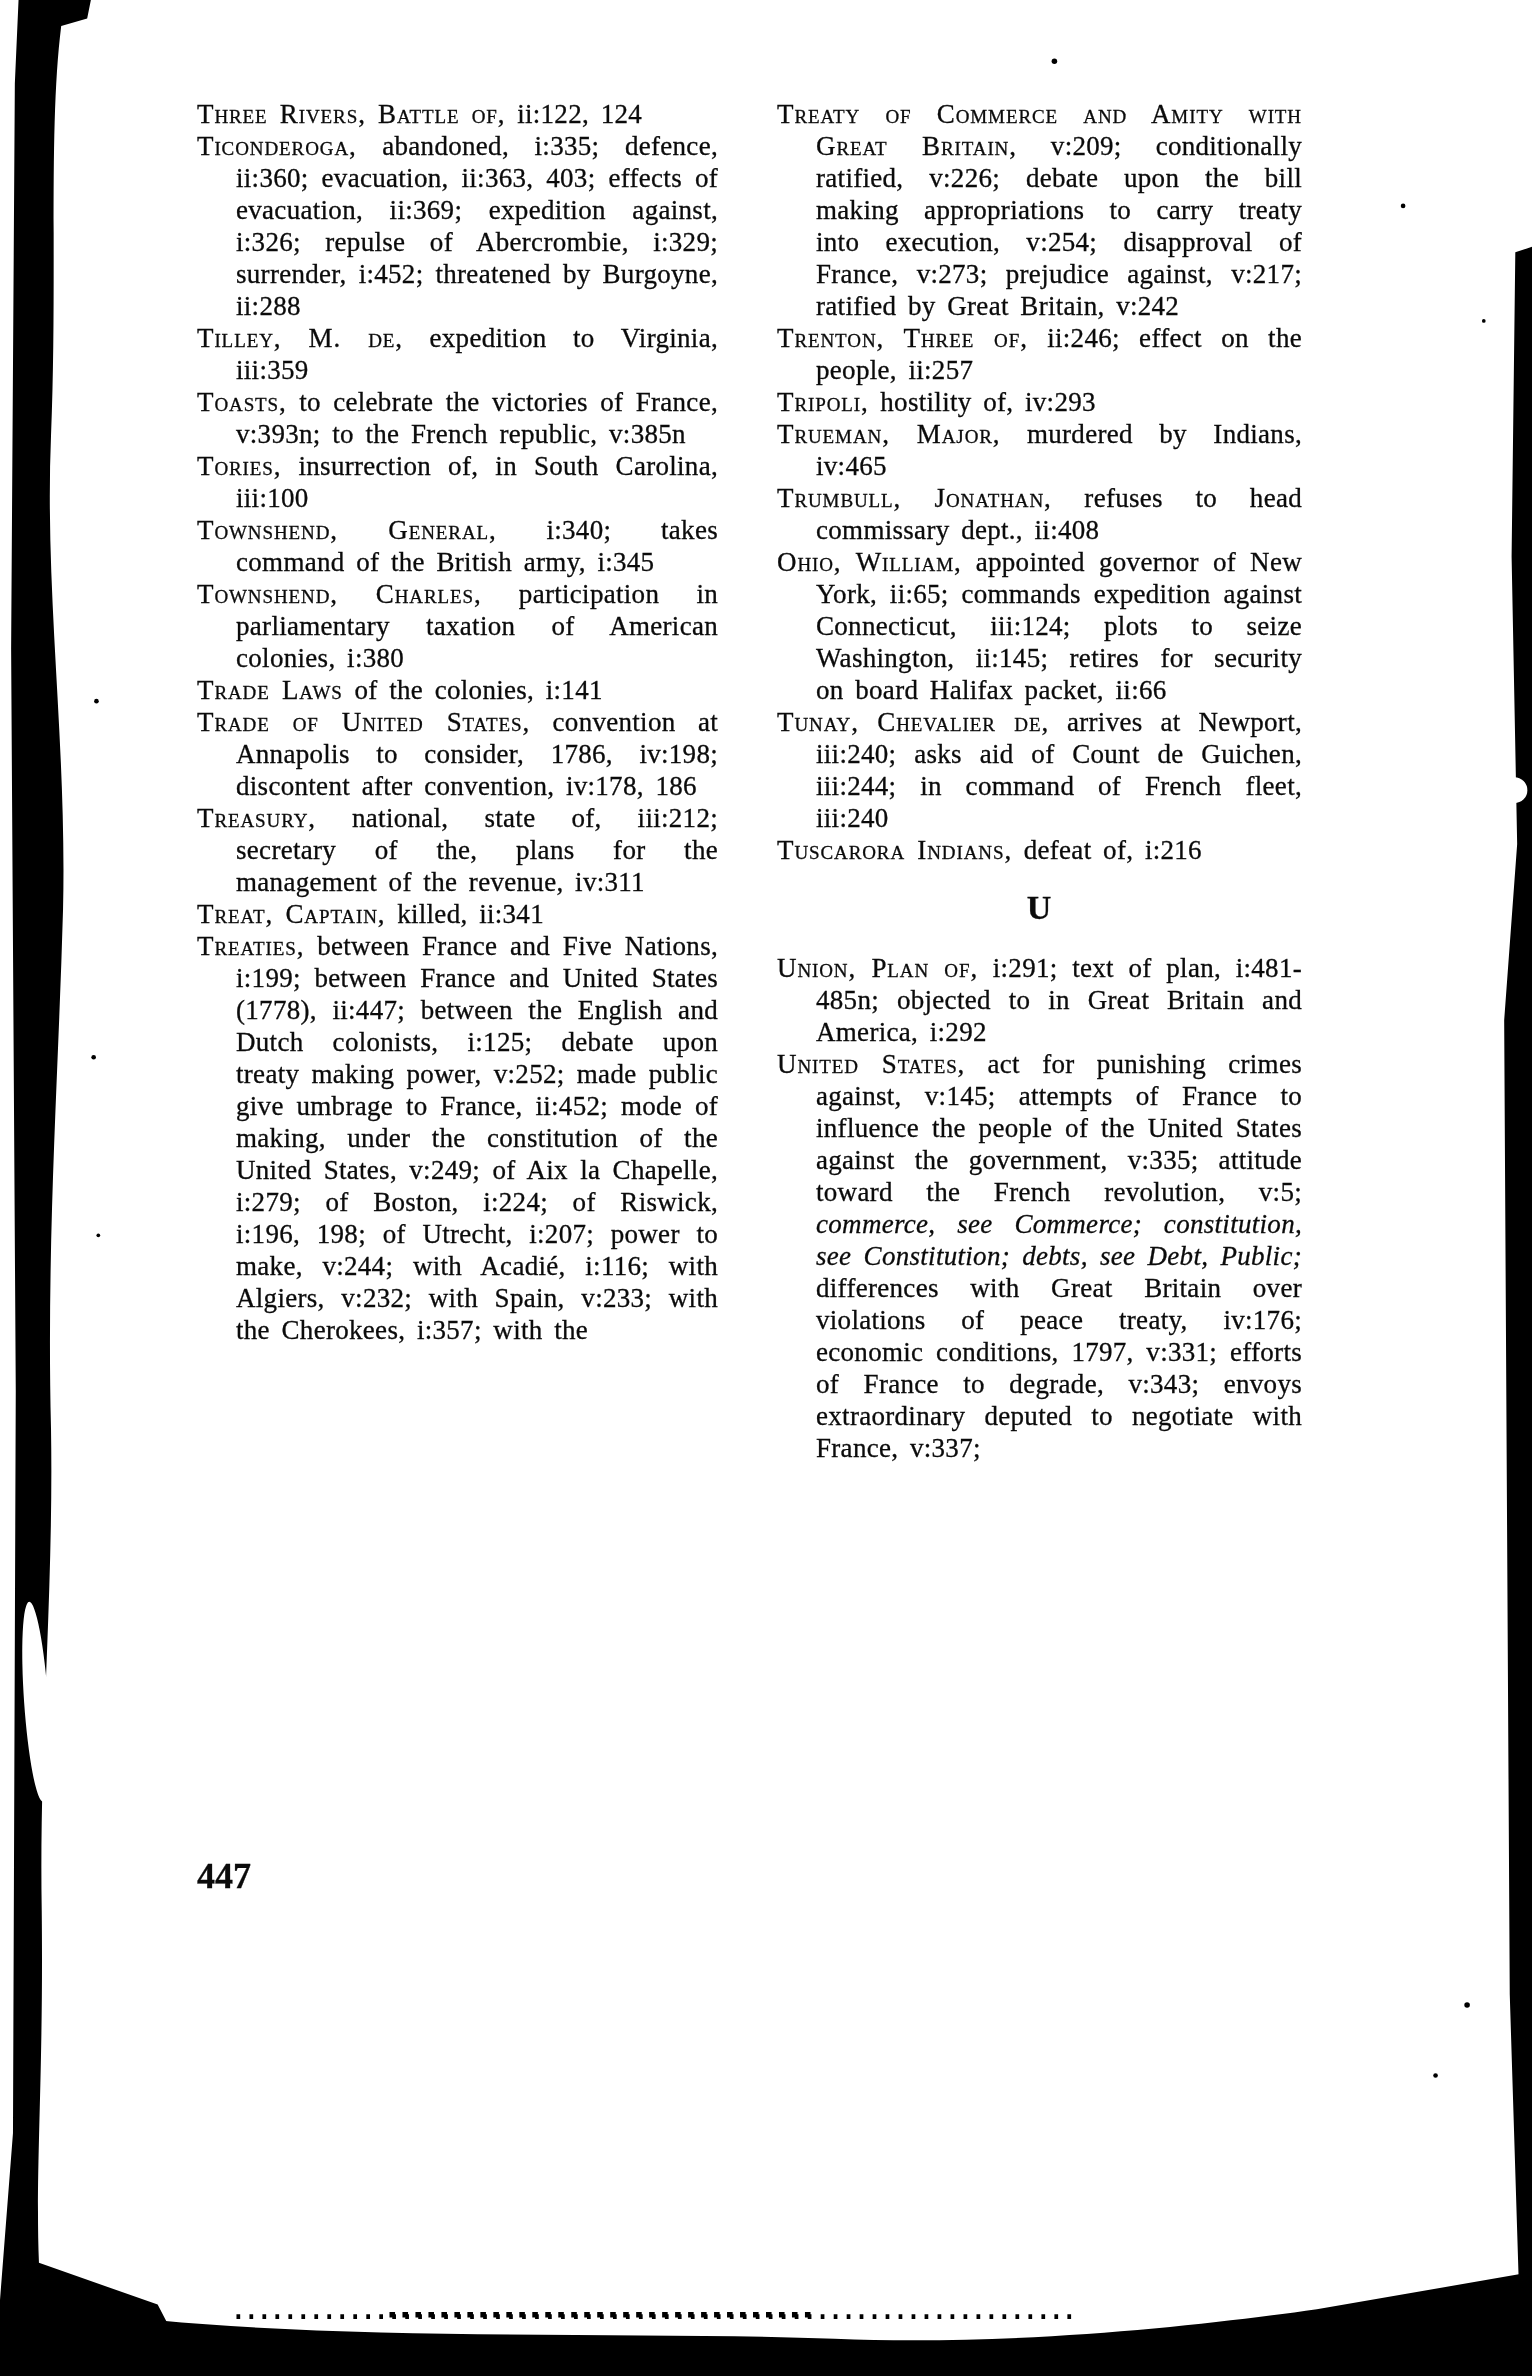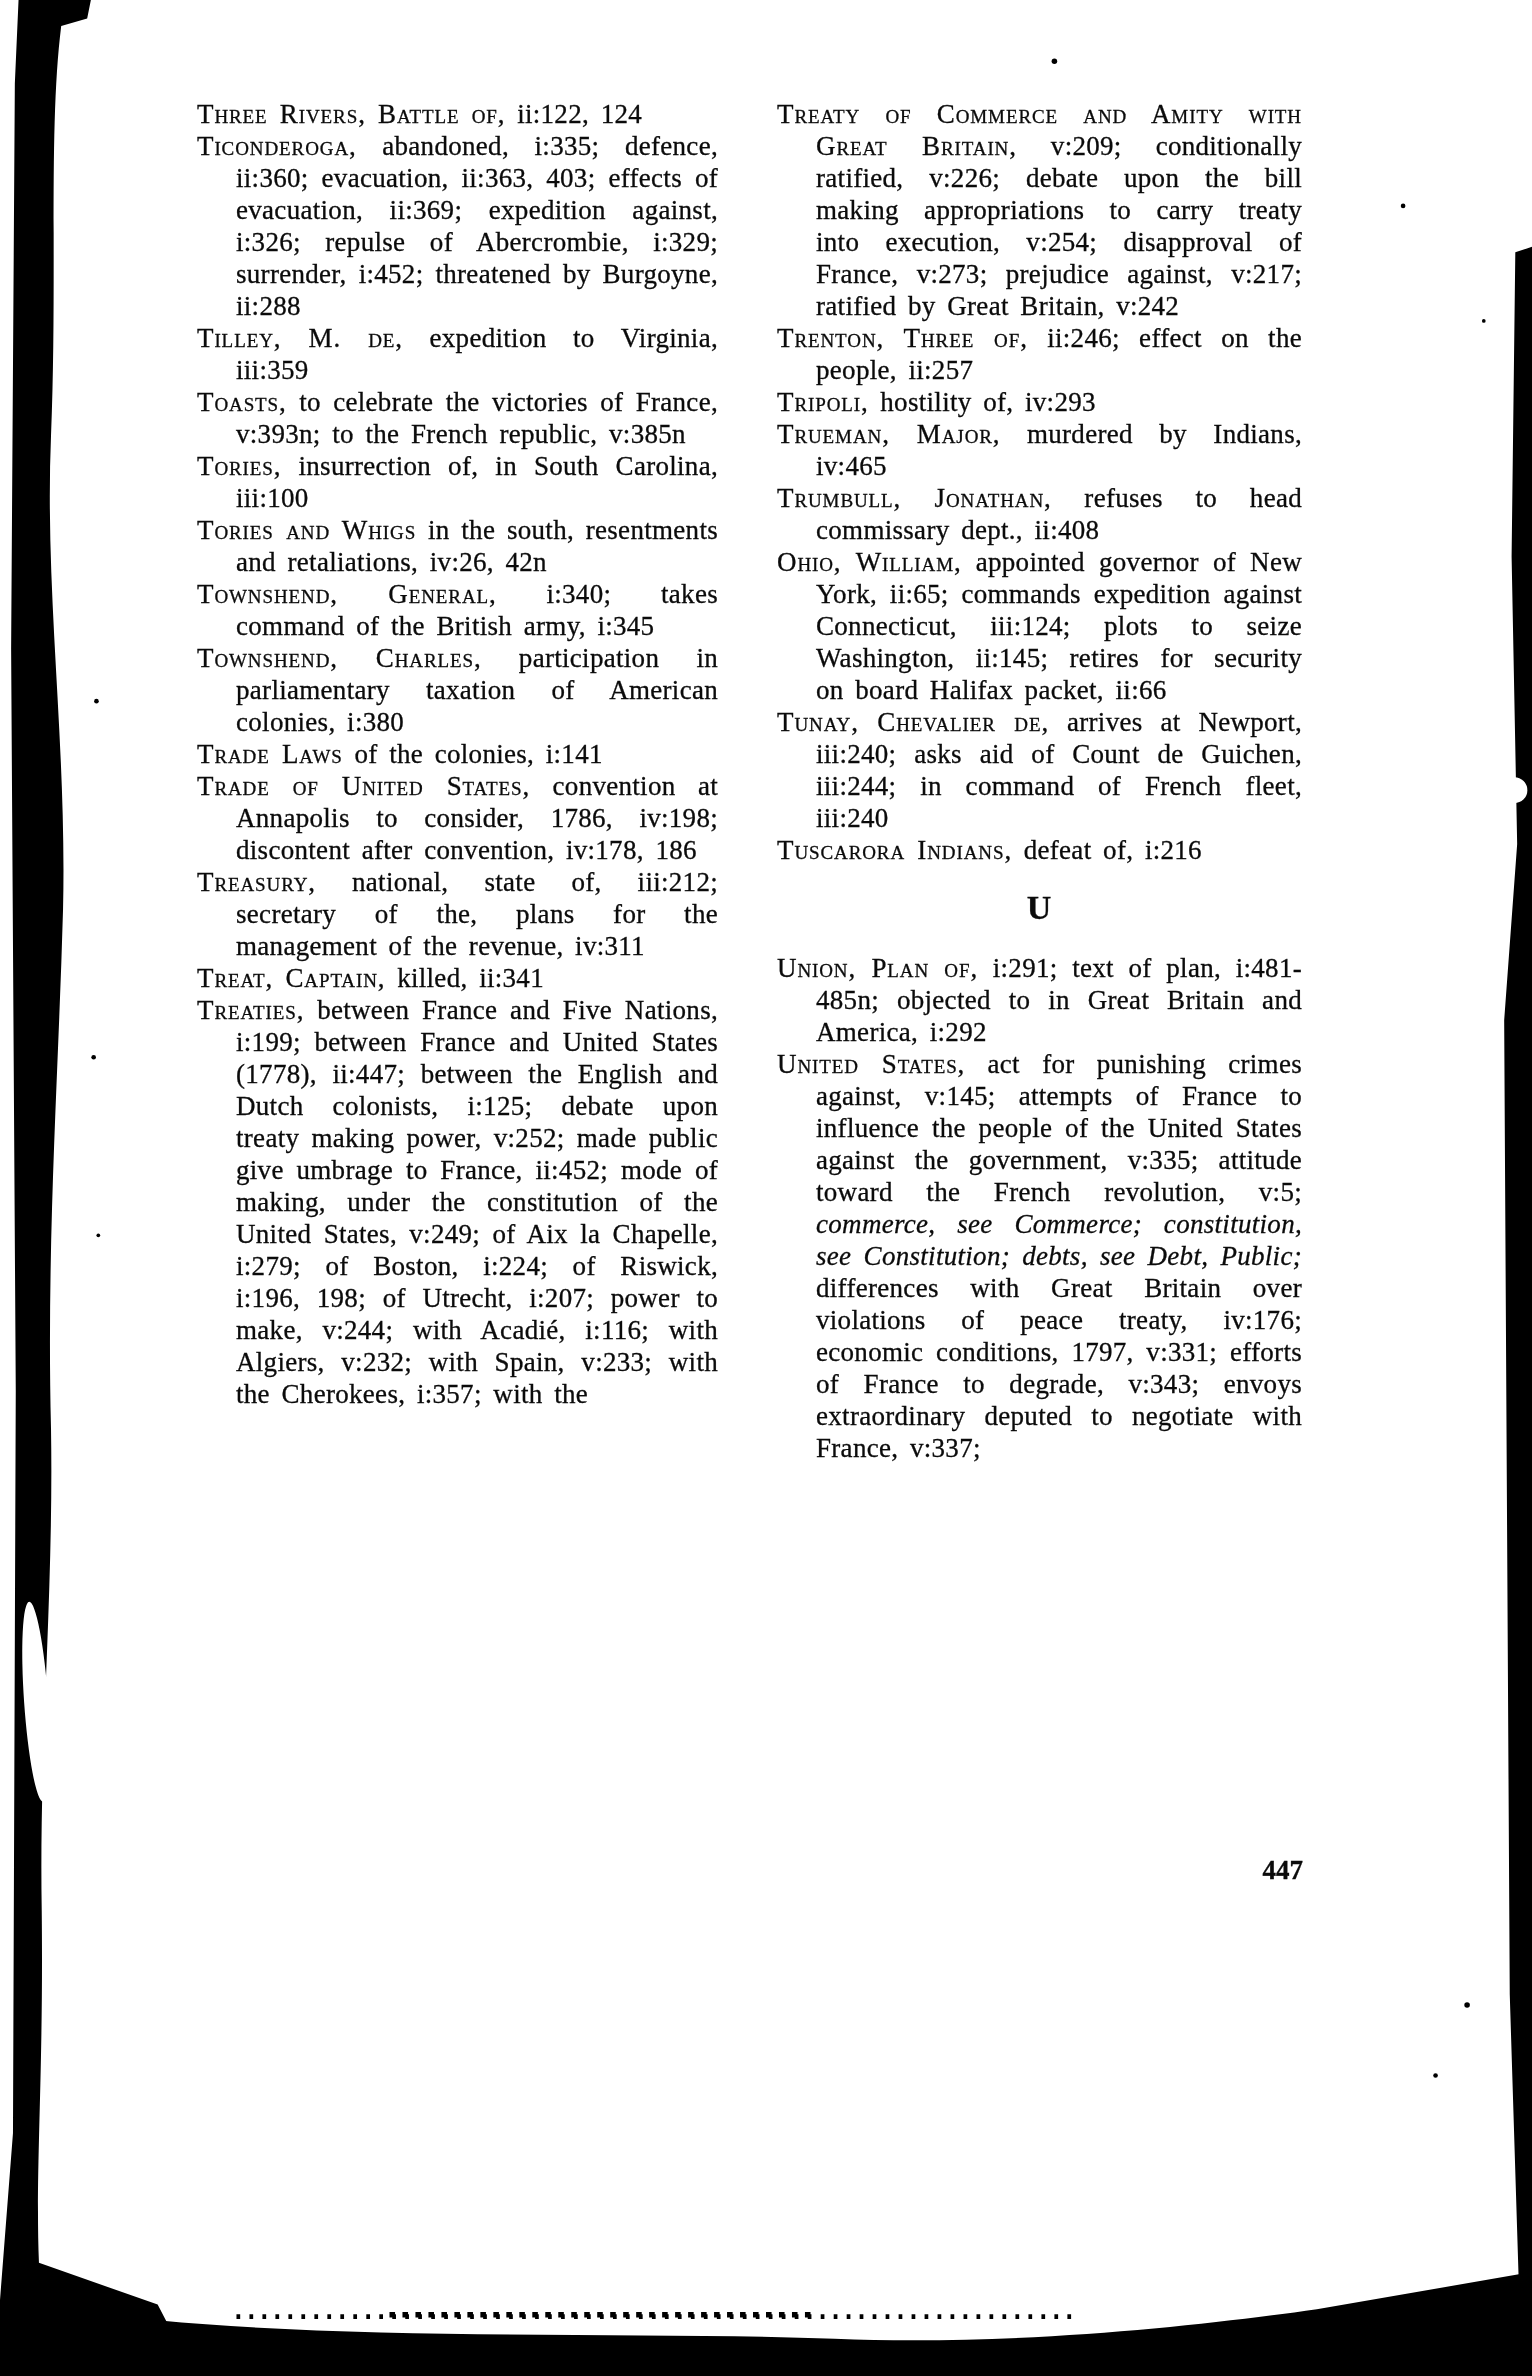--- a/index.html
+++ b/index.html
@@ -23,37 +23,36 @@
   .entry{margin:0;padding-left:39px;text-indent:-39px;}
   .entry.continuation{text-indent:0;}
   .headword{font-variant:small-caps;letter-spacing:0.9px;}
   .italic{font-style:italic;}
   .section-heading{
     text-align:center;font-size:34px;font-weight:bold;
     margin:26px 0 28px 0;letter-spacing:0.9px;
   }
   .page-number{
     position:absolute;left:197px;width:1106px;top:1855px;
-    text-align:right;font-size:27px;font-weight:bold;
+    text-align:left;font-size:36px;font-weight:bold;
     color:var(--ink,#0b0b0b);-webkit-text-stroke:0.3px currentColor;
   }
   .artifacts{position:absolute;inset:0;pointer-events:none;z-index:3;}
 </style>
 </head>
 <body style="--ink: #0b0b0b; --paper: #ffffff;">
 
 <div class="page">
 
   <div class="col" id="col-left">
       <p class="entry"><span class="headword ">Three Rivers, Battle of,</span><span class=""> ii:122, 124</span></p>
       <p class="entry"><span class="headword ">Ticonderoga,</span><span class=""> abandoned, i:335; defence, ii:360; evacuation, ii:363, 403; effects of evacuation, ii:369; expedition against, i:326; repulse of Abercrombie, i:329; surrender, i:452; threatened by Burgoyne, ii:288</span></p>
       <p class="entry"><span class="headword ">Tilley, M. de,</span><span class=""> expedition to Virginia, iii:359</span></p>
       <p class="entry"><span class="headword ">Toasts,</span><span class=""> to celebrate the victories of France, v:393n; to the French republic, v:385n</span></p>
       <p class="entry"><span class="headword ">Tories,</span><span class=""> insurrection of, in South Carolina, iii:100</span></p>
-      <p class="entry"><span class="headword ">Tories and Whigs</span><span class=""> in the south, resentments and retaliations, iv:26, 42n</span></p>
       <p class="entry"><span class="headword ">Townshend, General,</span><span class=""> i:340; takes command of the British army, i:345</span></p>
       <p class="entry"><span class="headword ">Townshend, Charles,</span><span class=""> participation in parliamentary taxation of American colonies, i:380</span></p>
       <p class="entry"><span class="headword ">Trade Laws</span><span class=""> of the colonies, i:141</span></p>
       <p class="entry"><span class="headword ">Trade of United States,</span><span class=""> convention at Annapolis to consider, 1786, iv:198; discontent after convention, iv:178, 186</span></p>
       <p class="entry"><span class="headword ">Treasury,</span><span class=""> national, state of, iii:212; secretary of the, plans for the management of the revenue, iv:311</span></p>
       <p class="entry"><span class="headword ">Treat, Captain,</span><span class=""> killed, ii:341</span></p>
       <p class="entry"><span class="headword ">Treaties,</span><span class=""> between France and Five Nations, i:199; between France and United States (1778), ii:447; between the English and Dutch colonists, i:125; debate upon treaty making power, v:252; made public give umbrage to France, ii:452; mode of making, under the constitution of the United States, v:249; of Aix la Chapelle, i:279; of Boston, i:224; of Riswick, i:196, 198; of Utrecht, i:207; power to make, v:244; with Acadié, i:116; with Algiers, v:232; with Spain, v:233; with the Cherokees, i:357; with the</span></p>
     </div>
 
   <div class="col" id="col-right">

